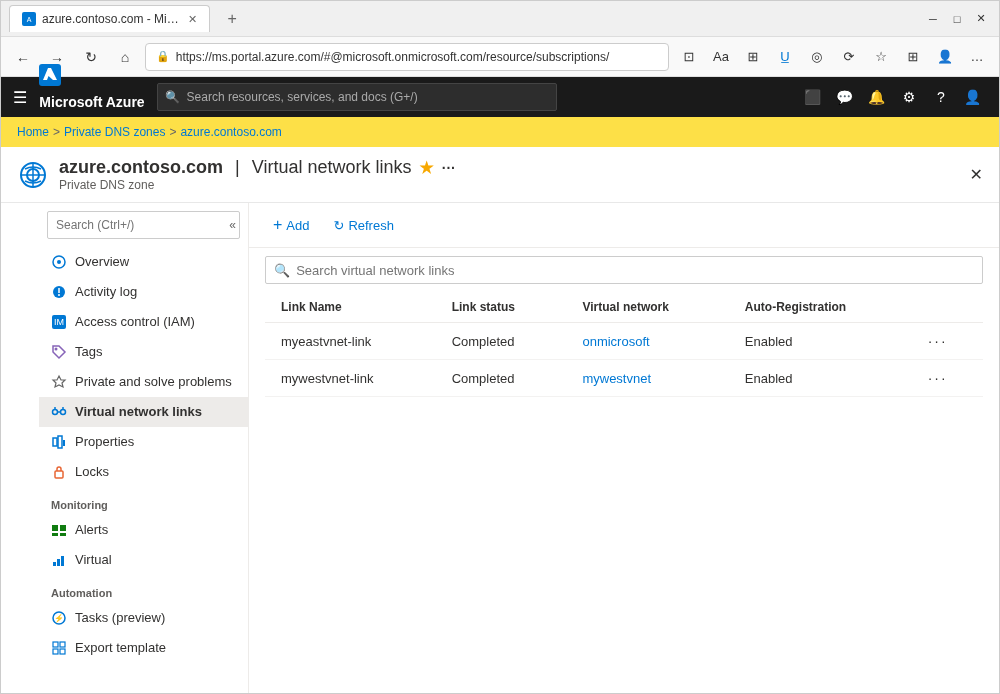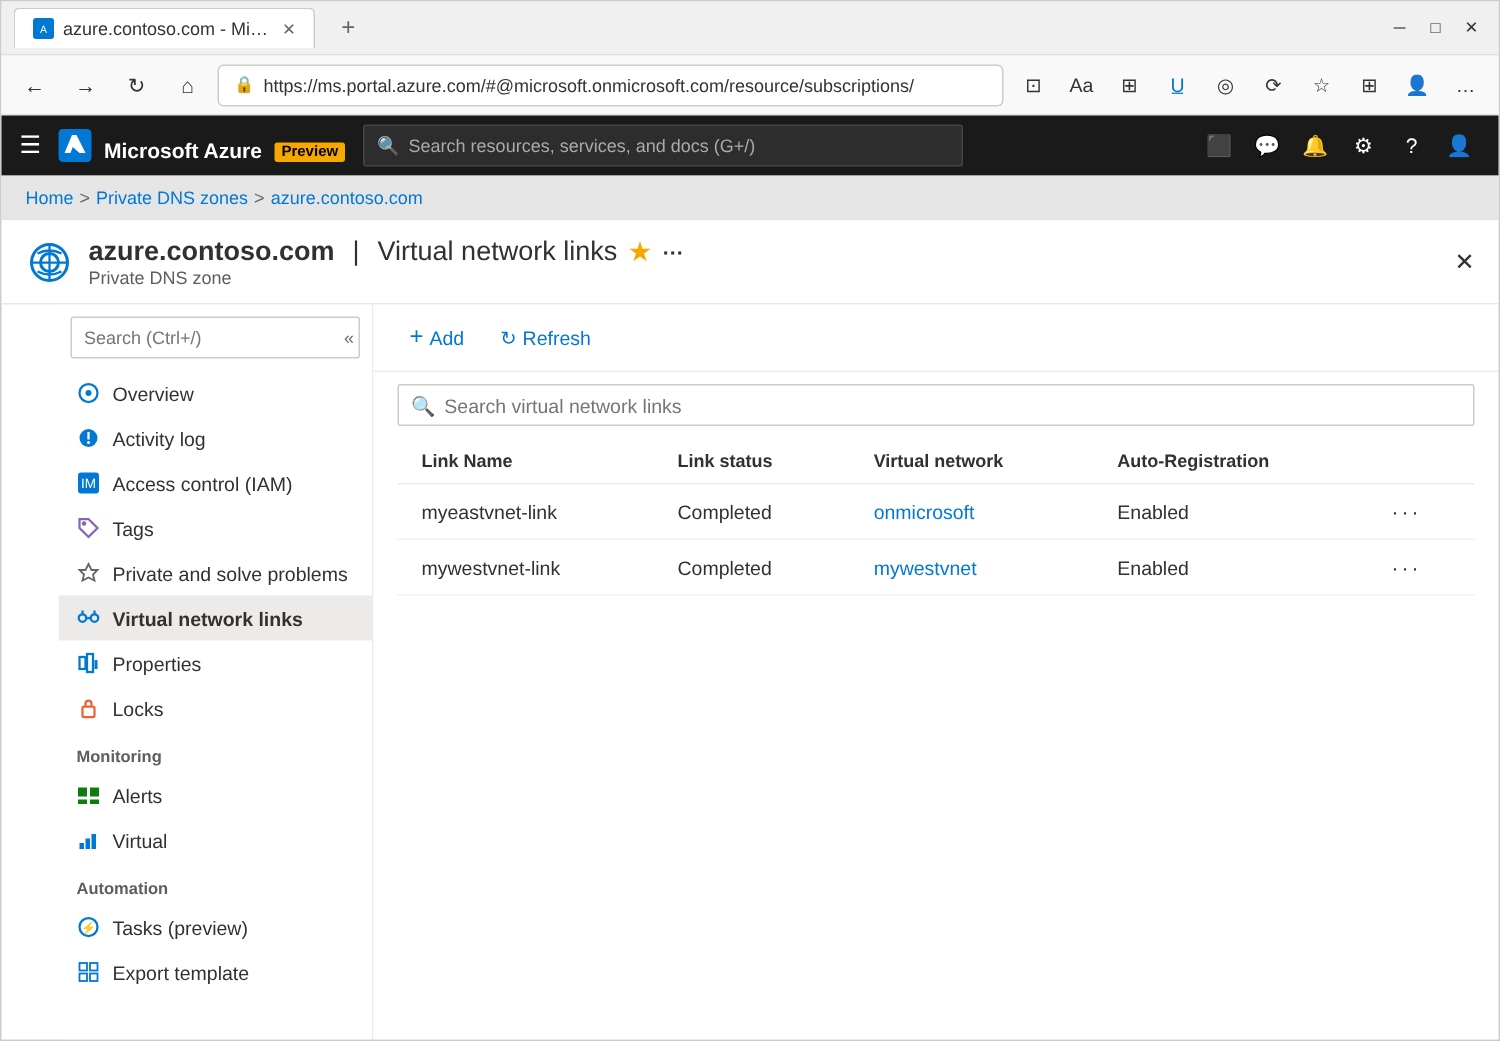--- a/index.html
+++ b/index.html
@@ -19,32 +19,32 @@
     .nav-btn { width: 28px; height: 28px; display: flex; align-items: center; justify-content: center; border-radius: 4px; cursor: pointer; color: #333; border: none; background: none; font-size: 14px; }
     .address-bar { flex: 1; height: 28px; border: 1px solid #ccc; border-radius: 4px; padding: 0 10px; font-size: 12px; display: flex; align-items: center; background: #fff; gap: 6px; }
     .address-lock { color: #5a5a5a; font-size: 11px; }
     .address-text { color: #333; font-size: 12px; }
     .toolbar-icons { display: flex; gap: 4px; }
     .toolbar-icon-btn { width: 28px; height: 28px; display: flex; align-items: center; justify-content: center; cursor: pointer; border-radius: 4px; color: #333; font-size: 13px; }
 
     
     .azure-topbar { background: #1a1a1a; height: 40px; display: flex; align-items: center; padding: 0 12px; gap: 12px; }
     .hamburger { color: #fff; cursor: pointer; font-size: 16px; }
-    .azure-logo { color: #fff; font-size: 14px; font-weight: 600; display: flex; align-items: flex-end; gap: 8px; }
+    .azure-logo { color: #fff; font-size: 14px; font-weight: 600; display: flex; align-items: flex-start; gap: 8px; flex-direction: column; }
     .azure-logo-icon { width: 22px; height: 22px; background: #0078d4; border-radius: 3px; display: flex; align-items: center; justify-content: center; }
     .preview-badge { background: #f7a800; color: #000; font-size: 10px; padding: 1px 5px; border-radius: 2px; font-weight: 600; }
     .azure-search { flex: 1; max-width: 400px; height: 28px; background: #2d2d2d; border: 1px solid #444; border-radius: 2px; display: flex; align-items: center; padding: 0 8px; gap: 6px; color: #aaa; font-size: 12px; cursor: text; }
     .azure-topbar-icons { margin-left: auto; display: flex; gap: 4px; align-items: center; }
     .azure-topbar-icon { color: #fff; width: 28px; height: 28px; display: flex; align-items: center; justify-content: center; cursor: pointer; font-size: 14px; }
 
     
     .main-content { flex: 1; display: flex; flex-direction: column; overflow: hidden; }
 
     
-    .breadcrumb { padding: 8px 16px; font-size: 12px; color: #0078d4; display: flex; align-items: center; gap: 4px; background: #e5e5e5; }
+    .breadcrumb { padding: 8px 16px; font-size: 12px; color: #0078d4; display: flex; align-items: center; gap: 4px; background: #fde047; }
     .breadcrumb-sep { color: #666; }
     .breadcrumb-link { color: #0078d4; cursor: pointer; text-decoration: none; }
 
     
     .resource-header { padding: 10px 16px 10px; display: flex; align-items: center; gap: 10px; border-bottom: 1px solid #e8e8e8; background: #fff; }
     .resource-icon { width: 32px; height: 32px; display: flex; align-items: center; justify-content: center; }
     .resource-title-area { flex: 1; }
     .resource-name { font-size: 18px; font-weight: 600; color: #323130; display: flex; align-items: center; gap: 8px; }
     .resource-type { font-size: 12px; color: #605e5c; }
     .title-divider { color: #323130; font-size: 18px; font-weight: 300; margin: 0 4px; }
@@ -56,21 +56,21 @@
     
     .body-layout { display: flex; flex: 1; overflow: hidden; padding-left: 38px; }
 
     
     .sidebar { width: 210px; background: #fff; border-right: 1px solid #edebe9; display: flex; flex-direction: column; overflow-y: auto; }
     .sidebar-search { padding: 8px; }
     .sidebar-search-wrapper { position: relative; display: flex; align-items: center; }
     .sidebar-search-wrapper input { width: 100%; height: 28px; border: 1px solid #ccc; border-radius: 2px; padding: 0 28px 0 8px; font-size: 12px; }
     .sidebar-collapse { position: absolute; right: 4px; color: #666; font-size: 12px; cursor: pointer; }
 
-    .sidebar-item { display: flex; align-items: center; gap: 8px; padding: 7px 12px; cursor: pointer; color: #323130; font-size: 13px; }
+    .sidebar-item { display: flex; align-items: flex-start; gap: 8px; padding: 7px 12px; cursor: pointer; color: #323130; font-size: 13px; }
     .sidebar-item.active { background: #edebe9; font-weight: 600; }
     .sidebar-icon { width: 16px; height: 16px; display: flex; align-items: center; justify-content: center; flex-shrink: 0; }
     .sidebar-section-header { padding: 12px 12px 4px; font-size: 11px; font-weight: 600; color: #605e5c; text-transform: none; }
 
     
     .main-panel { flex: 1; overflow: hidden; display: flex; flex-direction: column; background: #fff; }
     .toolbar { padding: 10px 16px; display: flex; align-items: center; gap: 8px; border-bottom: 1px solid #edebe9; }
     .toolbar-btn { display: flex; align-items: center; gap: 4px; padding: 4px 8px; border: none; background: none; cursor: pointer; color: #0078d4; font-size: 13px; }
 
     .search-bar { padding: 8px 16px; }

